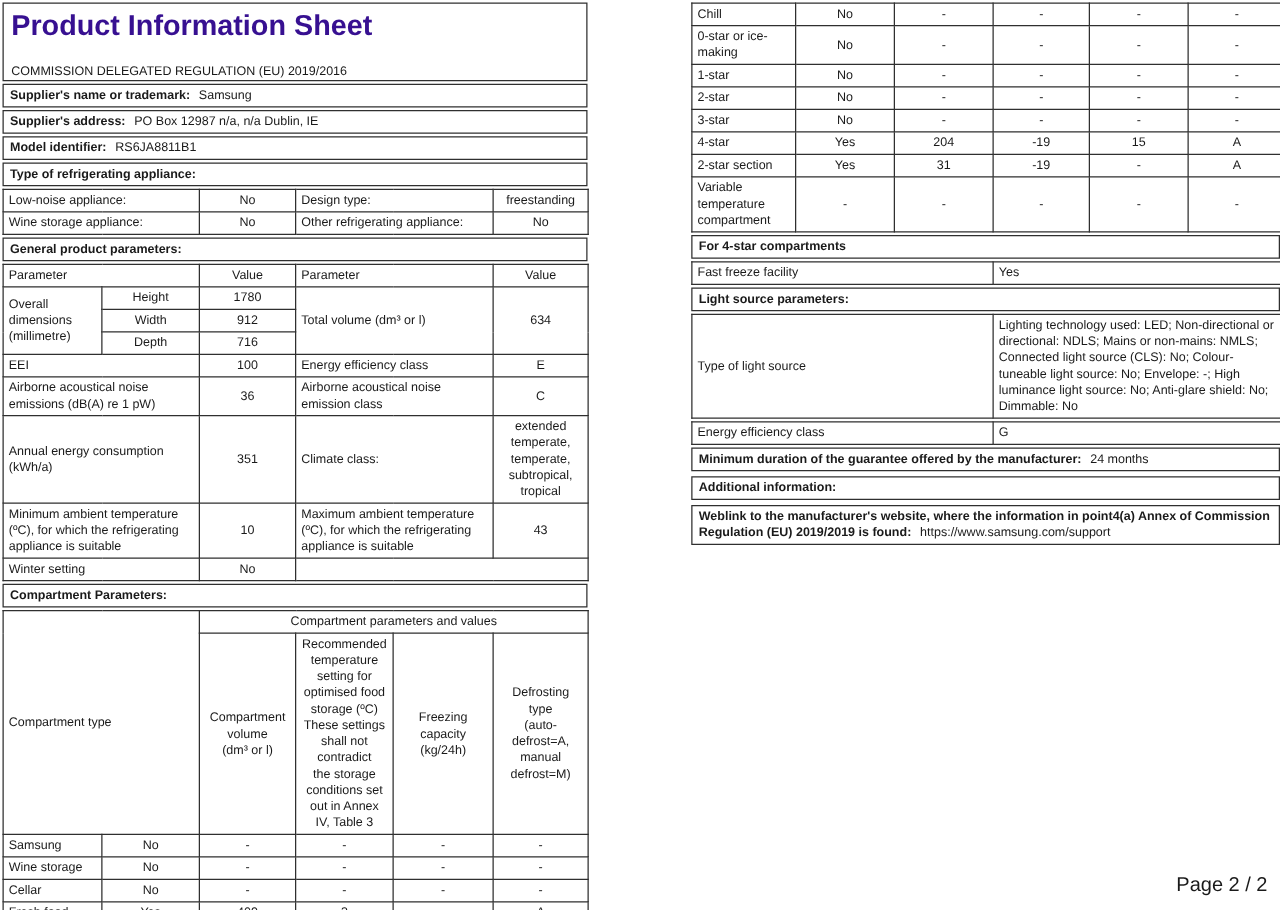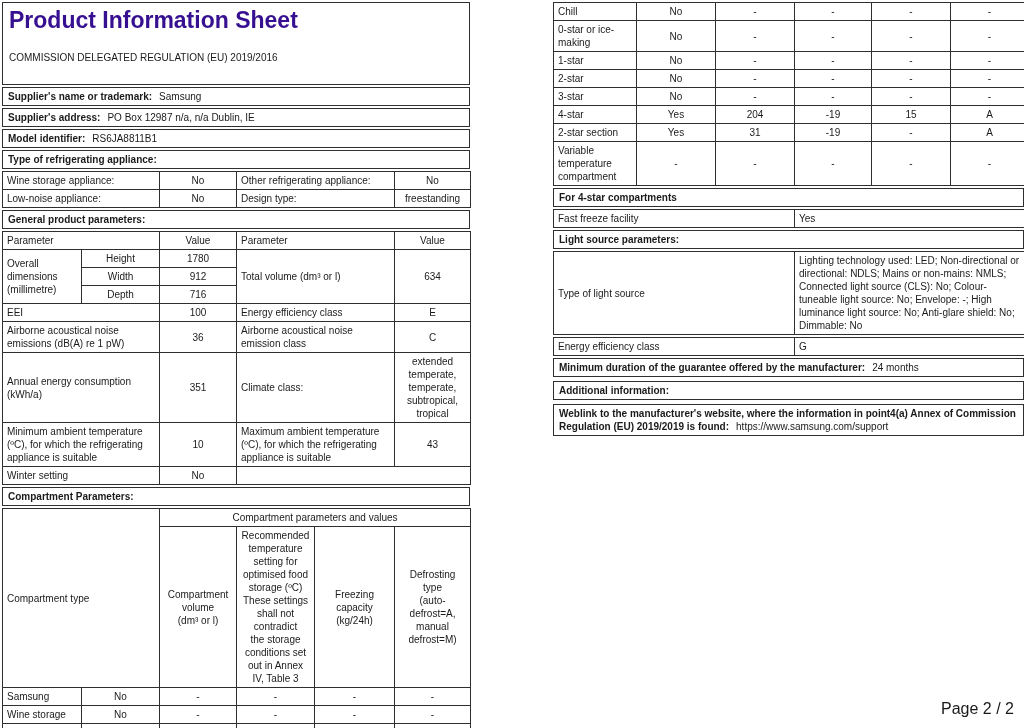--- a/index.html
+++ b/index.html
@@ -1,21 +1,21 @@
 <!DOCTYPE html>
 <html><head>
 <meta charset="utf-8">
 <style>
   html,body{margin:0;padding:0;background:#ffffff;width:1024px;height:728px;overflow:hidden;
     font-family:"Liberation Sans",sans-serif;color:#1a1a1a;}
   .page{position:absolute;top:2px;}
   .page-left{left:2px;width:468px;}
   .page-right{left:553px;width:471px;height:722px;}
   .box{border:1px solid #2f2f2f;margin-bottom:2px;padding:2px 5px;font-size:10px;line-height:13px;background:#fff;}
-  .title-box{padding:4px 6px 20px 6px;}
+  .title-box{padding:4px 6px 0 6px;}
   .doc-title{font-size:23px;line-height:26px;font-weight:bold;color:#371091;}
   .doc-subtitle{font-size:10px;margin-top:18px;color:#1a1a1a;}
   .b{font-weight:bold;}
   .v{margin-left:7px;}
   table.grid{border-collapse:collapse;table-layout:fixed;width:100%;margin-bottom:2px;background:#fff;}
   table.grid td{border:1px solid #2f2f2f;font-size:10px;line-height:13px;padding:2px 4px;vertical-align:middle;}
   td.l{text-align:left;}
   td.c{text-align:center;}
   .preline{white-space:pre-line;}
   .footer-right{position:absolute;right:10px;bottom:6px;font-size:16px;}
@@ -49,30 +49,30 @@
     <colgroup>
         <col style="width:79px">
         <col style="width:78px">
         <col style="width:77px">
         <col style="width:78px">
         <col style="width:80px">
         <col style="width:76px">
       </colgroup>
     <tbody>
         <tr>
-      <td colspan="2" class="l">Wine storage appliance:</td>
-      <td class="c">No</td>
-      <td colspan="2" class="l">Other refrigerating appliance:</td>
-      <td class="c">No</td>
-    </tr>
-    <tr>
       <td colspan="2" class="l">Low-noise appliance:</td>
       <td class="c">No</td>
       <td colspan="2" class="l">Design type:</td>
       <td class="c">freestanding</td>
+    </tr>
+    <tr>
+      <td colspan="2" class="l">Wine storage appliance:</td>
+      <td class="c">No</td>
+      <td colspan="2" class="l">Other refrigerating appliance:</td>
+      <td class="c">No</td>
     </tr>
   </tbody>
     </table>
 
   <div class="box b">General product parameters:</div>
 
   <table class="grid">
     <colgroup>
         <col style="width:79px">
         <col style="width:78px">

